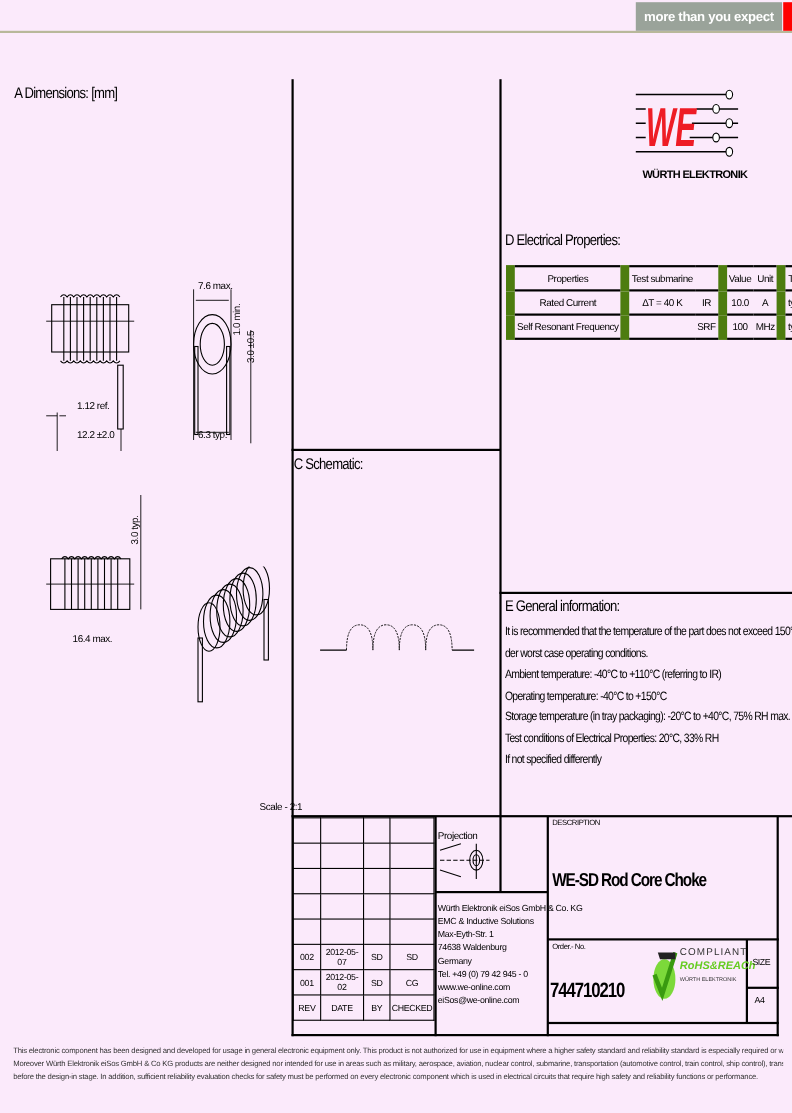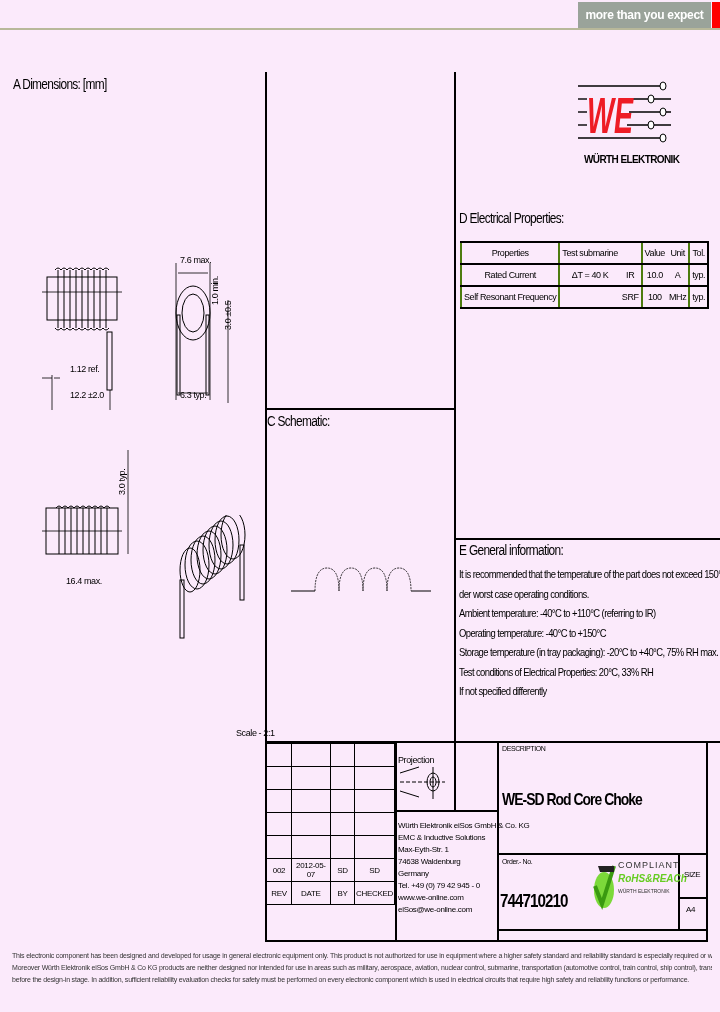--- a/index.html
+++ b/index.html
@@ -9,21 +9,21 @@
   .hdr-line { left:0; top:28px; width:720px; height:2px; background:#b8b89a; }
   .slogan { left:578px; top:2px; width:133px; height:26px; background:#9aa39a; color:#fff;
             font-weight:bold; font-size:12px; line-height:26px; text-align:center; letter-spacing:-0.3px; }
   .red-tab { left:712px; top:2px; width:8px; height:26px; background:#ff0000; }
   .vline { background:#000; width:2px; }
   .hline { background:#000; height:2px; }
   .sec-title { font-size:14px; letter-spacing:-0.8px; transform:scaleX(0.85); transform-origin:left; white-space:nowrap; }
   .small { font-size:9px; letter-spacing:-0.4px; white-space:nowrap; }
   table.props { border-collapse:collapse; font-size:9px; letter-spacing:-0.4px; }
   table.props td { border-bottom:2px solid #000; height:20px; padding:0 2px; text-align:center; white-space:nowrap; }
-  table.props td.bl { border-left:2px solid #4d7c0f; }
+  table.props td.bl { border-left:8px solid #4d7c0f; }
   table.props td.br { border-right:2px solid #000; }
   table.props tr:first-child td { border-top:2px solid #000; }
   .gen p { margin:0; font-size:11px; line-height:19.5px; letter-spacing:-0.7px; white-space:nowrap; transform:scaleX(0.86); transform-origin:left; }
   .tb { border-collapse:collapse; font-size:8px; letter-spacing:-0.3px; }
   .tb td { border:1px solid #000; height:22px; text-align:center; padding:0; }
   .footer p { margin:0; font-size:7px; line-height:12px; color:#333; white-space:nowrap; letter-spacing:-0.2px; }
   .addr p { margin:0; font-size:8px; line-height:12px; white-space:nowrap; letter-spacing:-0.3px; }
 </style>
 </head>
 <body>
@@ -224,20 +224,26 @@
         <td></td>
         <td></td>
       </tr>
   <tr>
         <td>002</td>
         <td>2012-05-07</td>
         <td>SD</td>
         <td>SD</td>
       </tr>
   <tr>
+        <td>001</td>
+        <td>2012-05-02</td>
+        <td>SD</td>
+        <td>CG</td>
+      </tr>
+  <tr>
         <td>REV</td>
         <td>DATE</td>
         <td>BY</td>
         <td>CHECKED</td>
       </tr>
 </tbody>
   </table>
 <div class="abs" style="left:395px;top:742px;width:2px;height:200px;background:#000;"></div>
 <div class="abs hline" style="left:396px;top:810px;width:102px;"></div>
 <div class="abs" style="left:454px;top:742px;width:2px;height:68px;background:#000;"></div>

